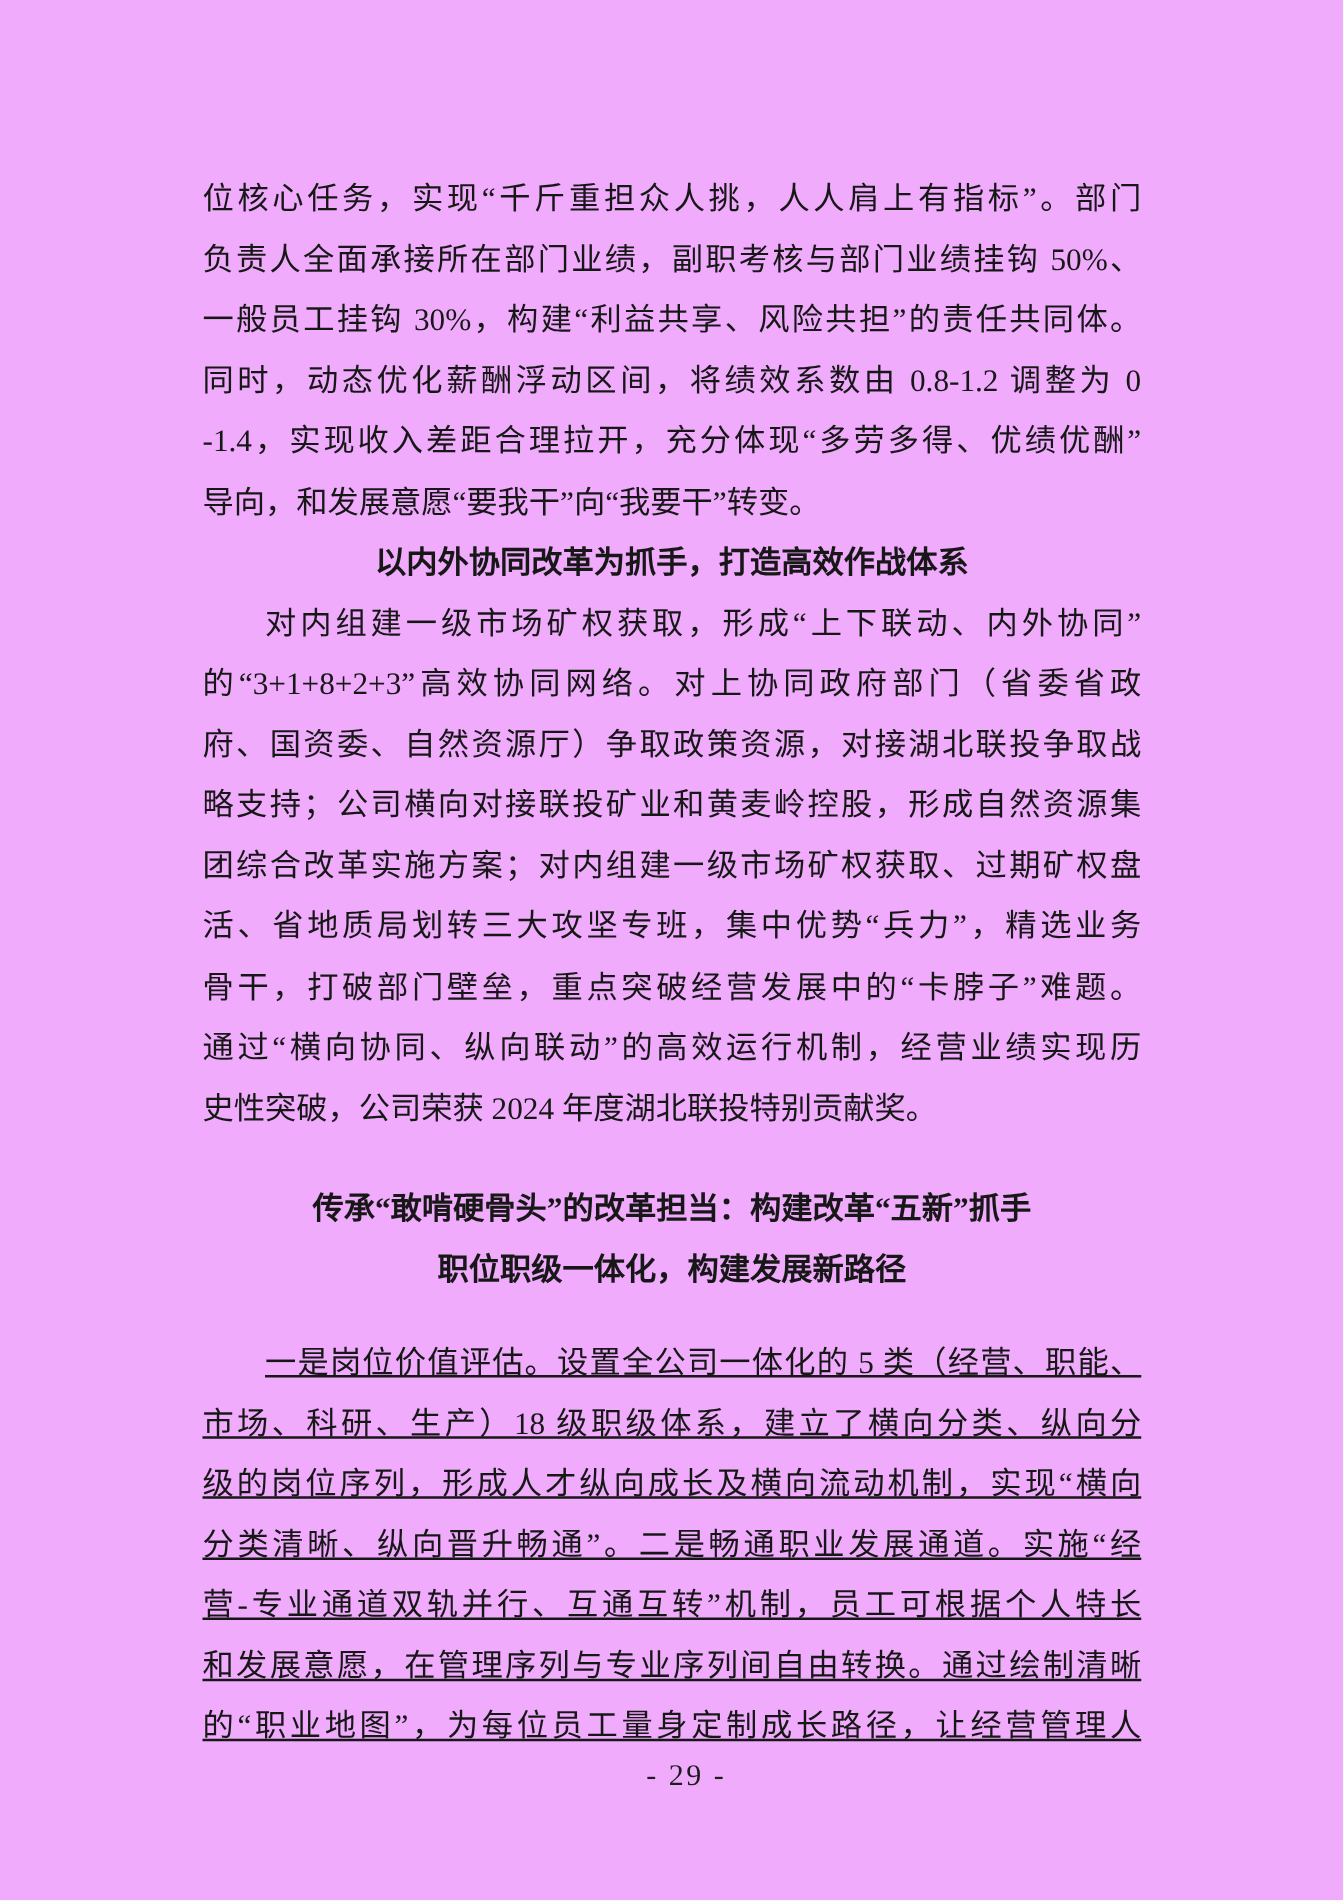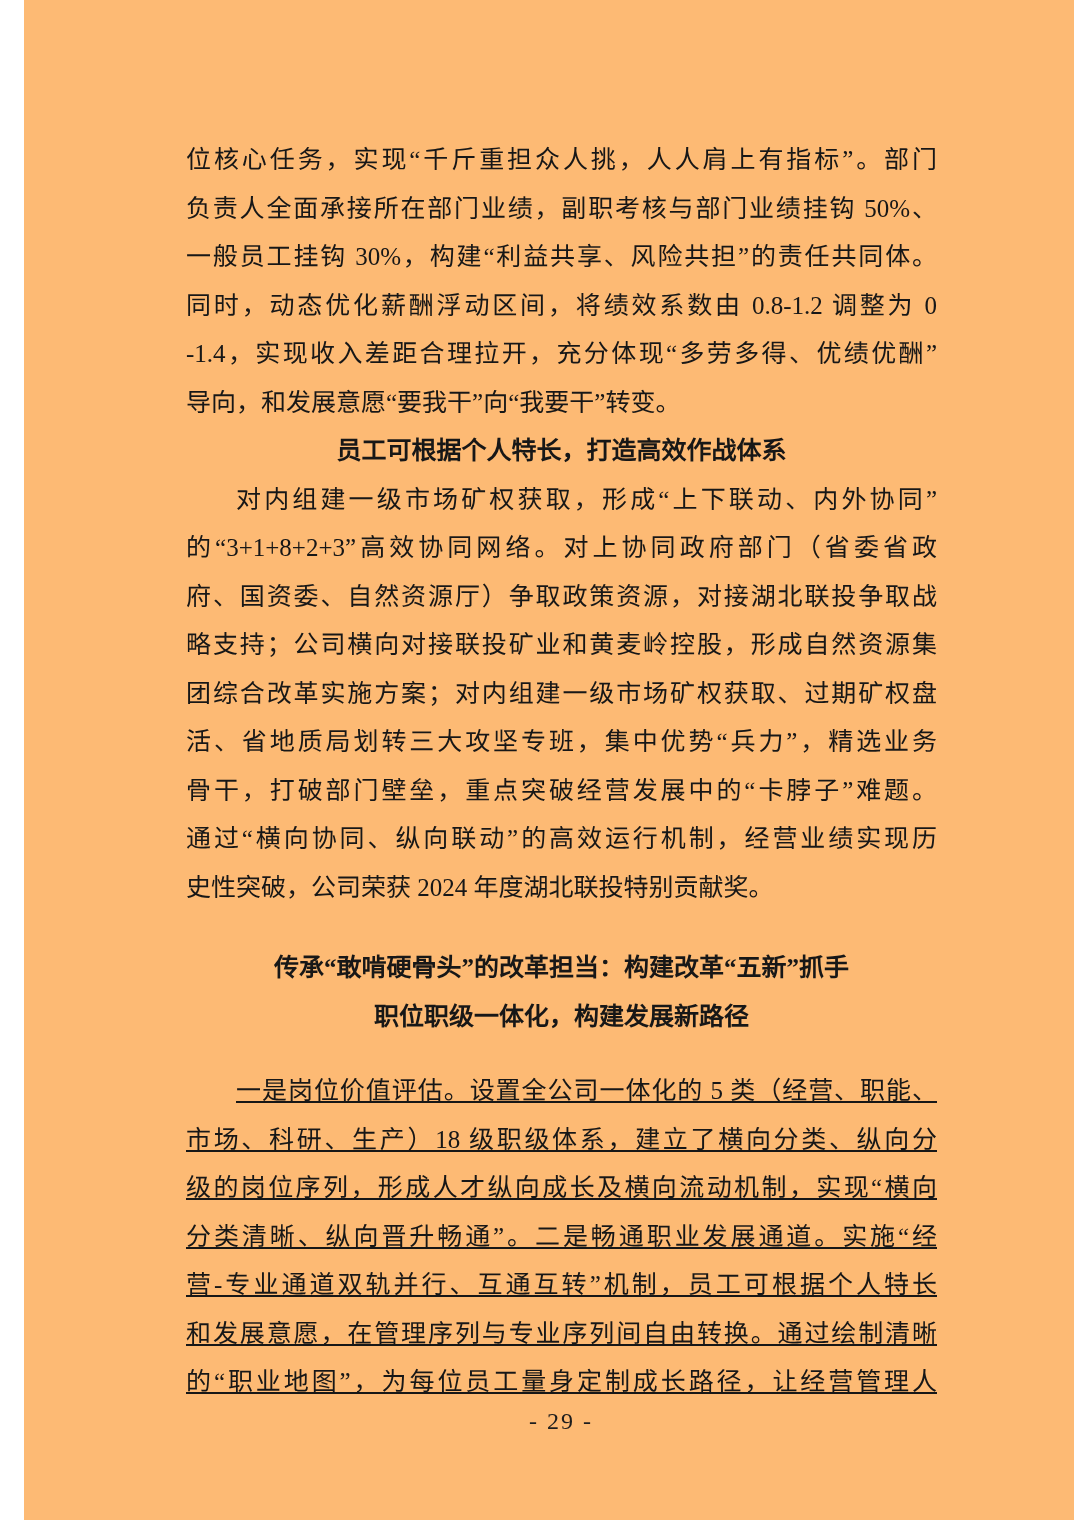--- a/index.html
+++ b/index.html
@@ -8,22 +8,21 @@
     height: 1520px;
     background: #ffffff;
     position: relative;
     overflow: hidden;
     font-family: "Liberation Serif", "DejaVu Serif", serif;
     color: #171717;
   }
   .page {
     position: absolute;
     inset: 0;
-    background: #fdba74;
-    margin-left: 24px;
+    background: #f0abfc;
   }
   .content {
     position: absolute;
     left: 162px;
     top: 136px;
     width: 751px;
   }
   .block { margin: 0; }
   
   .block:nth-child(4) { margin-top: 32px; }
@@ -65,21 +64,21 @@
   <div class="content">
       <div class="block paragraph">
         <div class="line">位核心任务，实现“千斤重担众人挑，人人肩上有指标”。部门</div>
         <div class="line">负责人全面承接所在部门业绩，副职考核与部门业绩挂钩 50%、</div>
         <div class="line">一般员工挂钩 30%，构建“利益共享、风险共担”的责任共同体。</div>
         <div class="line">同时，动态优化薪酬浮动区间，将绩效系数由 0.8-1.2 调整为 0</div>
         <div class="line">-1.4，实现收入差距合理拉开，充分体现“多劳多得、优绩优酬”</div>
         <div class="line last-left">导向，和发展意愿“要我干”向“我要干”转变。</div>
       </div>
       <div class="block heading">
-        <div class="line">员工可根据个人特长，打造高效作战体系</div>
+        <div class="line">以内外协同改革为抓手，打造高效作战体系</div>
       </div>
       <div class="block paragraph">
         <div class="line indent">对内组建一级市场矿权获取，形成“上下联动、内外协同”</div>
         <div class="line">的“3+1+8+2+3”高效协同网络。对上协同政府部门（省委省政</div>
         <div class="line">府、国资委、自然资源厅）争取政策资源，对接湖北联投争取战</div>
         <div class="line">略支持；公司横向对接联投矿业和黄麦岭控股，形成自然资源集</div>
         <div class="line">团综合改革实施方案；对内组建一级市场矿权获取、过期矿权盘</div>
         <div class="line">活、省地质局划转三大攻坚专班，集中优势“兵力”，精选业务</div>
         <div class="line">骨干，打破部门壁垒，重点突破经营发展中的“卡脖子”难题。</div>
         <div class="line">通过“横向协同、纵向联动”的高效运行机制，经营业绩实现历</div>

